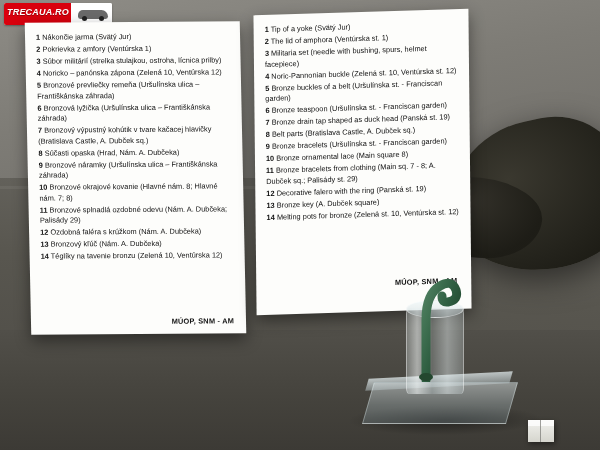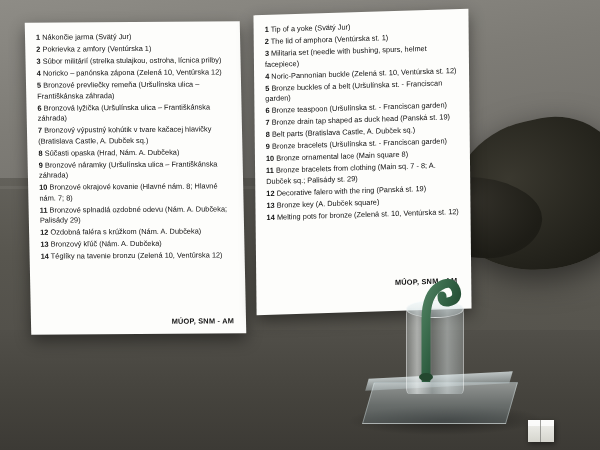--- a/index.html
+++ b/index.html
@@ -258,20 +258,25 @@
 <div id="scene">
 
   <div class="bg-upper"></div>
   <div class="bg-lower"></div>
   <div class="bg-seam"></div>
   <div class="bg-floor"></div>
 
   <div class="rock"></div>
   <div class="rock2"></div>
 
+  <div class="watermark">
+    <div class="wm-band"></div>
+    <div class="wm-text">TRECAUA.RO</div>
+    <div class="wm-car"></div>
+  </div>
 
   <div class="panel panel-left">
     <p class="entry"><span class="num">1</span> <span>Nákončie jarma (Svätý Jur)</span></p>
     <p class="entry"><span class="num">2</span> <span>Pokrievka z amfory (Ventúrska 1)</span></p>
     <p class="entry"><span class="num">3</span> <span>Súbor militárií (strelka stulajkou, ostroha, lícnica prilby)</span></p>
     <p class="entry"><span class="num">4</span> <span>Noricko – panónska zápona (Zelená 10, Ventúrska 12)</span></p>
     <p class="entry"><span class="num">5</span> <span>Bronzové prevliečky remeňa (Uršulínska ulica – Františkánska záhrada)</span></p>
     <p class="entry"><span class="num">6</span> <span>Bronzová lyžička (Uršulínska ulica – Františkánska záhrada)</span></p>
     <p class="entry"><span class="num">7</span> <span>Bronzový výpustný kohútik v tvare kačacej hlavičky (Bratislava Castle, A. Dubček sq.)</span></p>
     <p class="entry"><span class="num">8</span> <span>Súčasti opaska (Hrad, Nám. A. Dubčeka)</span></p>

